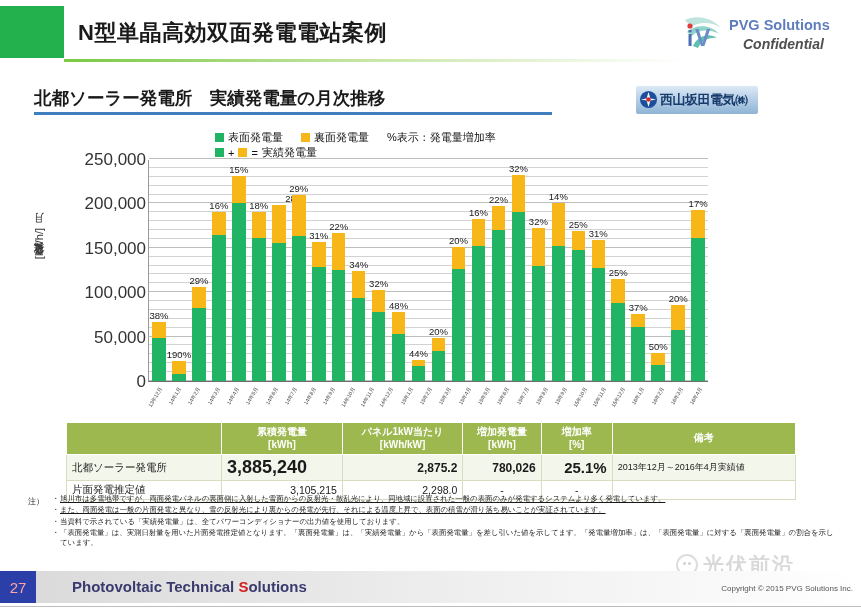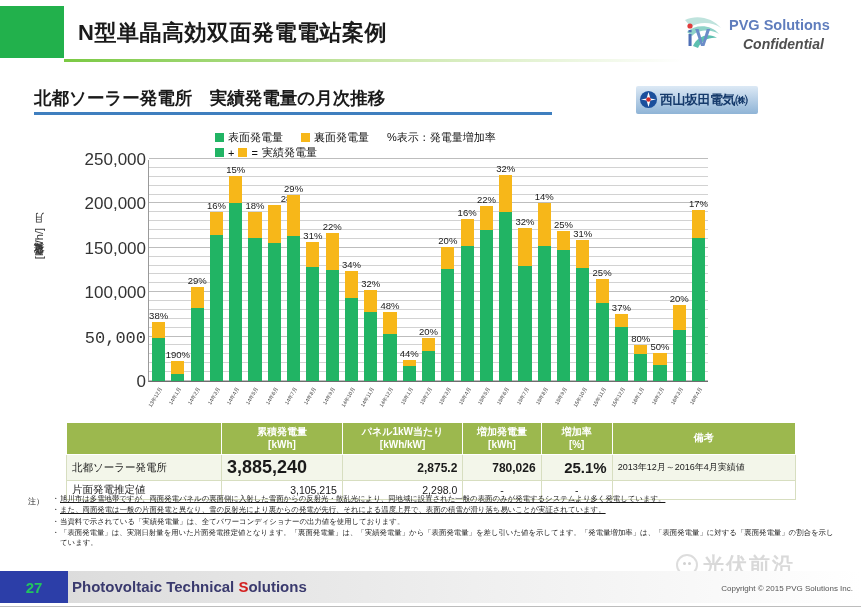--- a/index.html
+++ b/index.html
@@ -160,22 +160,22 @@
   #watermark-ball::before { left:5px; }
   #watermark-ball::after  { right:5px; }
 
   
   #slide-footer { position:absolute; left:0; top:568px; width:861px; height:41px; }
   #footer-band {
     position:absolute; left:0; top:3px; width:861px; height:32px;
     background:linear-gradient(to right,#d9d9d9,#efefef 55%,#ffffff);
   }
   #footer-page {
-    position:absolute; left:0; top:3px; width:68px; height:32px;
-    background:#2c3ea8; color:#22c55e; font-size:15px; font-weight:bold;
+    position:absolute; left:0; top:3px; width:36px; height:32px;
+    background:#2c3ea8; color:#fca5a5; font-size:15px; font-weight:normal;
     display:flex; align-items:center; justify-content:center;
   }
   #footer-title {
     position:absolute; left:72px; top:10px;
     font-size:15px; font-weight:bold; color:#3a3a6e; white-space:nowrap;
   }
   #footer-title .accent { color:#d32020; }
   #footer-copyright {
     position:absolute; right:8px; top:16px;
     font-size:8px; color:#555; white-space:nowrap;
@@ -230,21 +230,21 @@
     <span class="legend-swatch sw-back"></span>
     <span class="legend-op">=</span>
     <span class="legend-label">実績発電量</span>
   </div>
 </div>
 
 <div id="chart-area">
   <div id="y-axis-title">発電量 [kWh/月]</div>
   <div id="y-ticks">
       <div class="y-tick" style="top: 230px;">0</div>
-      <div class="y-tick" style="top: 185.6px; font-family: Liberation Mono, monospace;">50,000</div>
+      <div class="y-tick" style="top: 185.6px;">50,000</div>
       <div class="y-tick" style="top: 141.2px;">100,000</div>
       <div class="y-tick" style="top: 96.8px;">150,000</div>
       <div class="y-tick" style="top: 52.4px;">200,000</div>
       <div class="y-tick" style="top: 8px;">250,000</div>
     </div>
   <div id="plot-box">
       <div class="gridline major" style="bottom: 222px;"></div>
       <div class="gridline" style="bottom: 213.12px;"></div>
       <div class="gridline" style="bottom: 204.24px;"></div>
       <div class="gridline" style="bottom: 195.36px;"></div>
@@ -441,27 +441,20 @@
         </div>
         <div class="bar-slot">
           <div class="bar-stack">
             <div class="seg-back" style="height: 13.32px;"></div>
             <div class="seg-front" style="height: 54.168px;"></div>
             <div class="bar-pct" style="bottom: 68.488px;">37%</div>
           </div>
         </div>
         <div class="bar-slot">
           <div class="bar-stack">
-            <div class="seg-back" style="height: 9.768px;"></div>
-            <div class="seg-front" style="height: 26.64px;"></div>
-            <div class="bar-pct" style="bottom: 37.408px;">80%</div>
-          </div>
-        </div>
-        <div class="bar-slot">
-          <div class="bar-stack">
             <div class="seg-back" style="height: 12.432px;"></div>
             <div class="seg-front" style="height: 15.984px;"></div>
             <div class="bar-pct" style="bottom: 29.416px;">50%</div>
           </div>
         </div>
         <div class="bar-slot">
           <div class="bar-stack">
             <div class="seg-back" style="height: 25.752px;"></div>
             <div class="seg-front" style="height: 50.616px;"></div>
             <div class="bar-pct" style="bottom: 77.368px;">20%</div>

